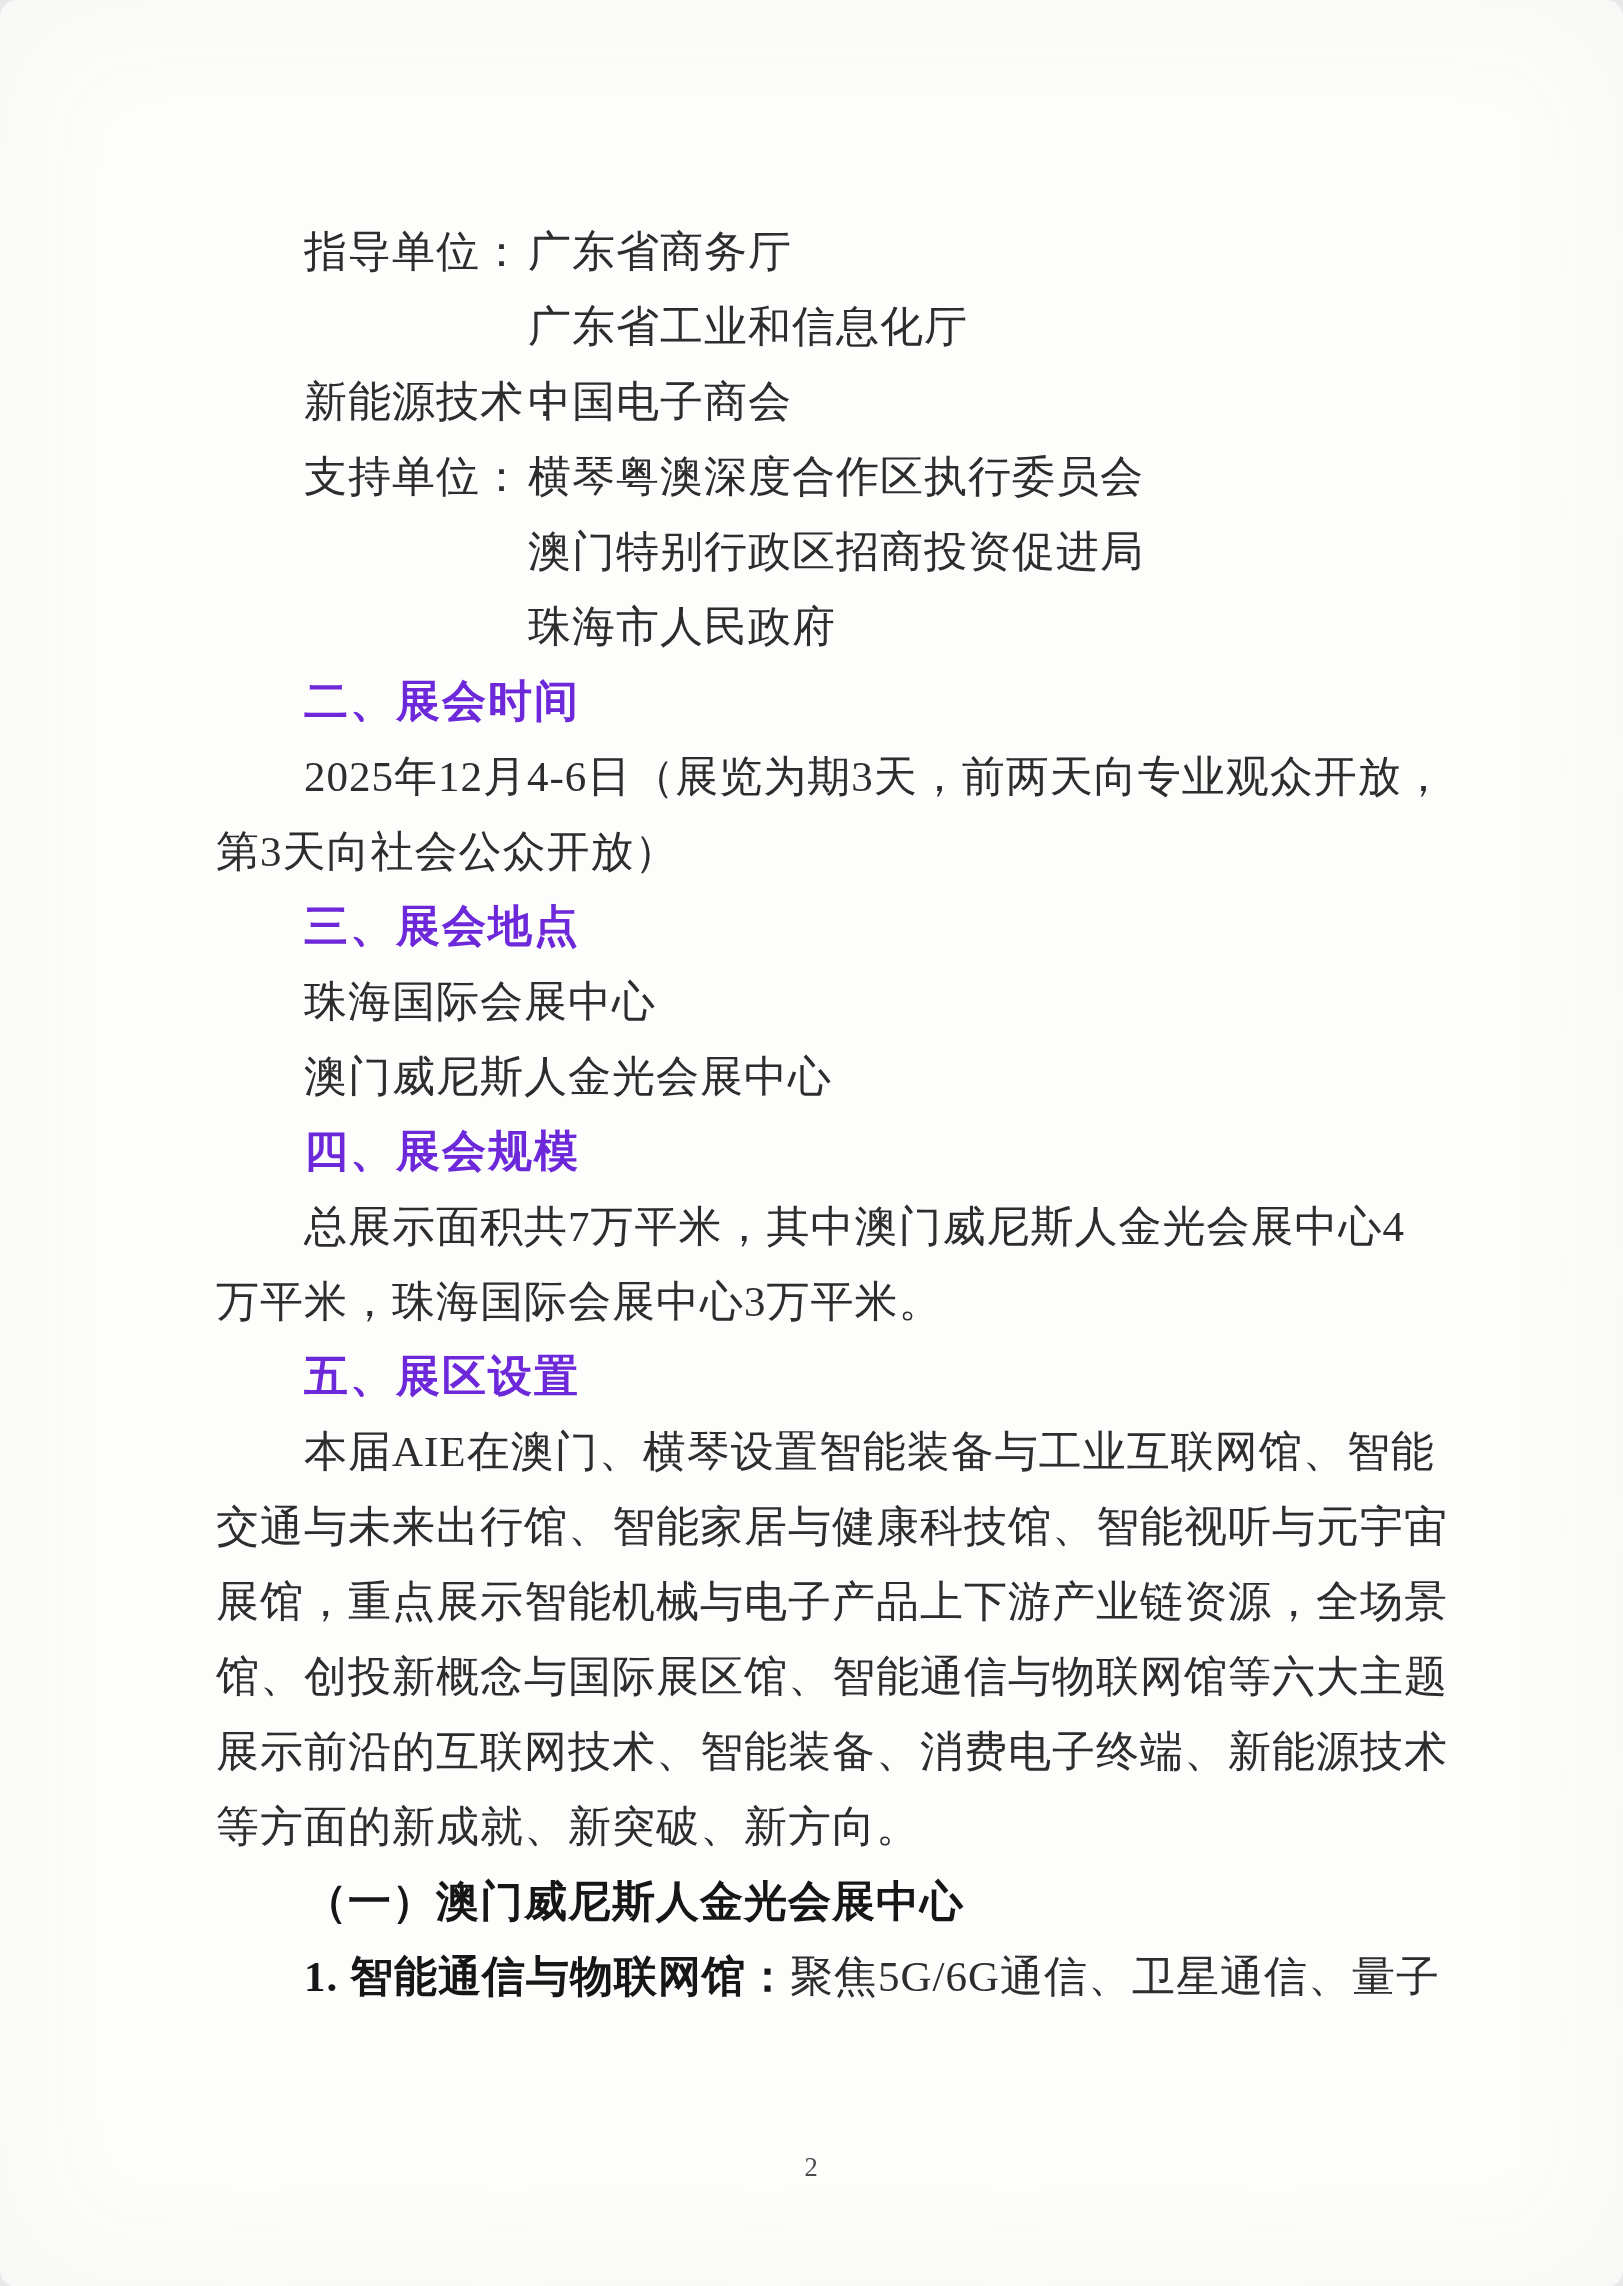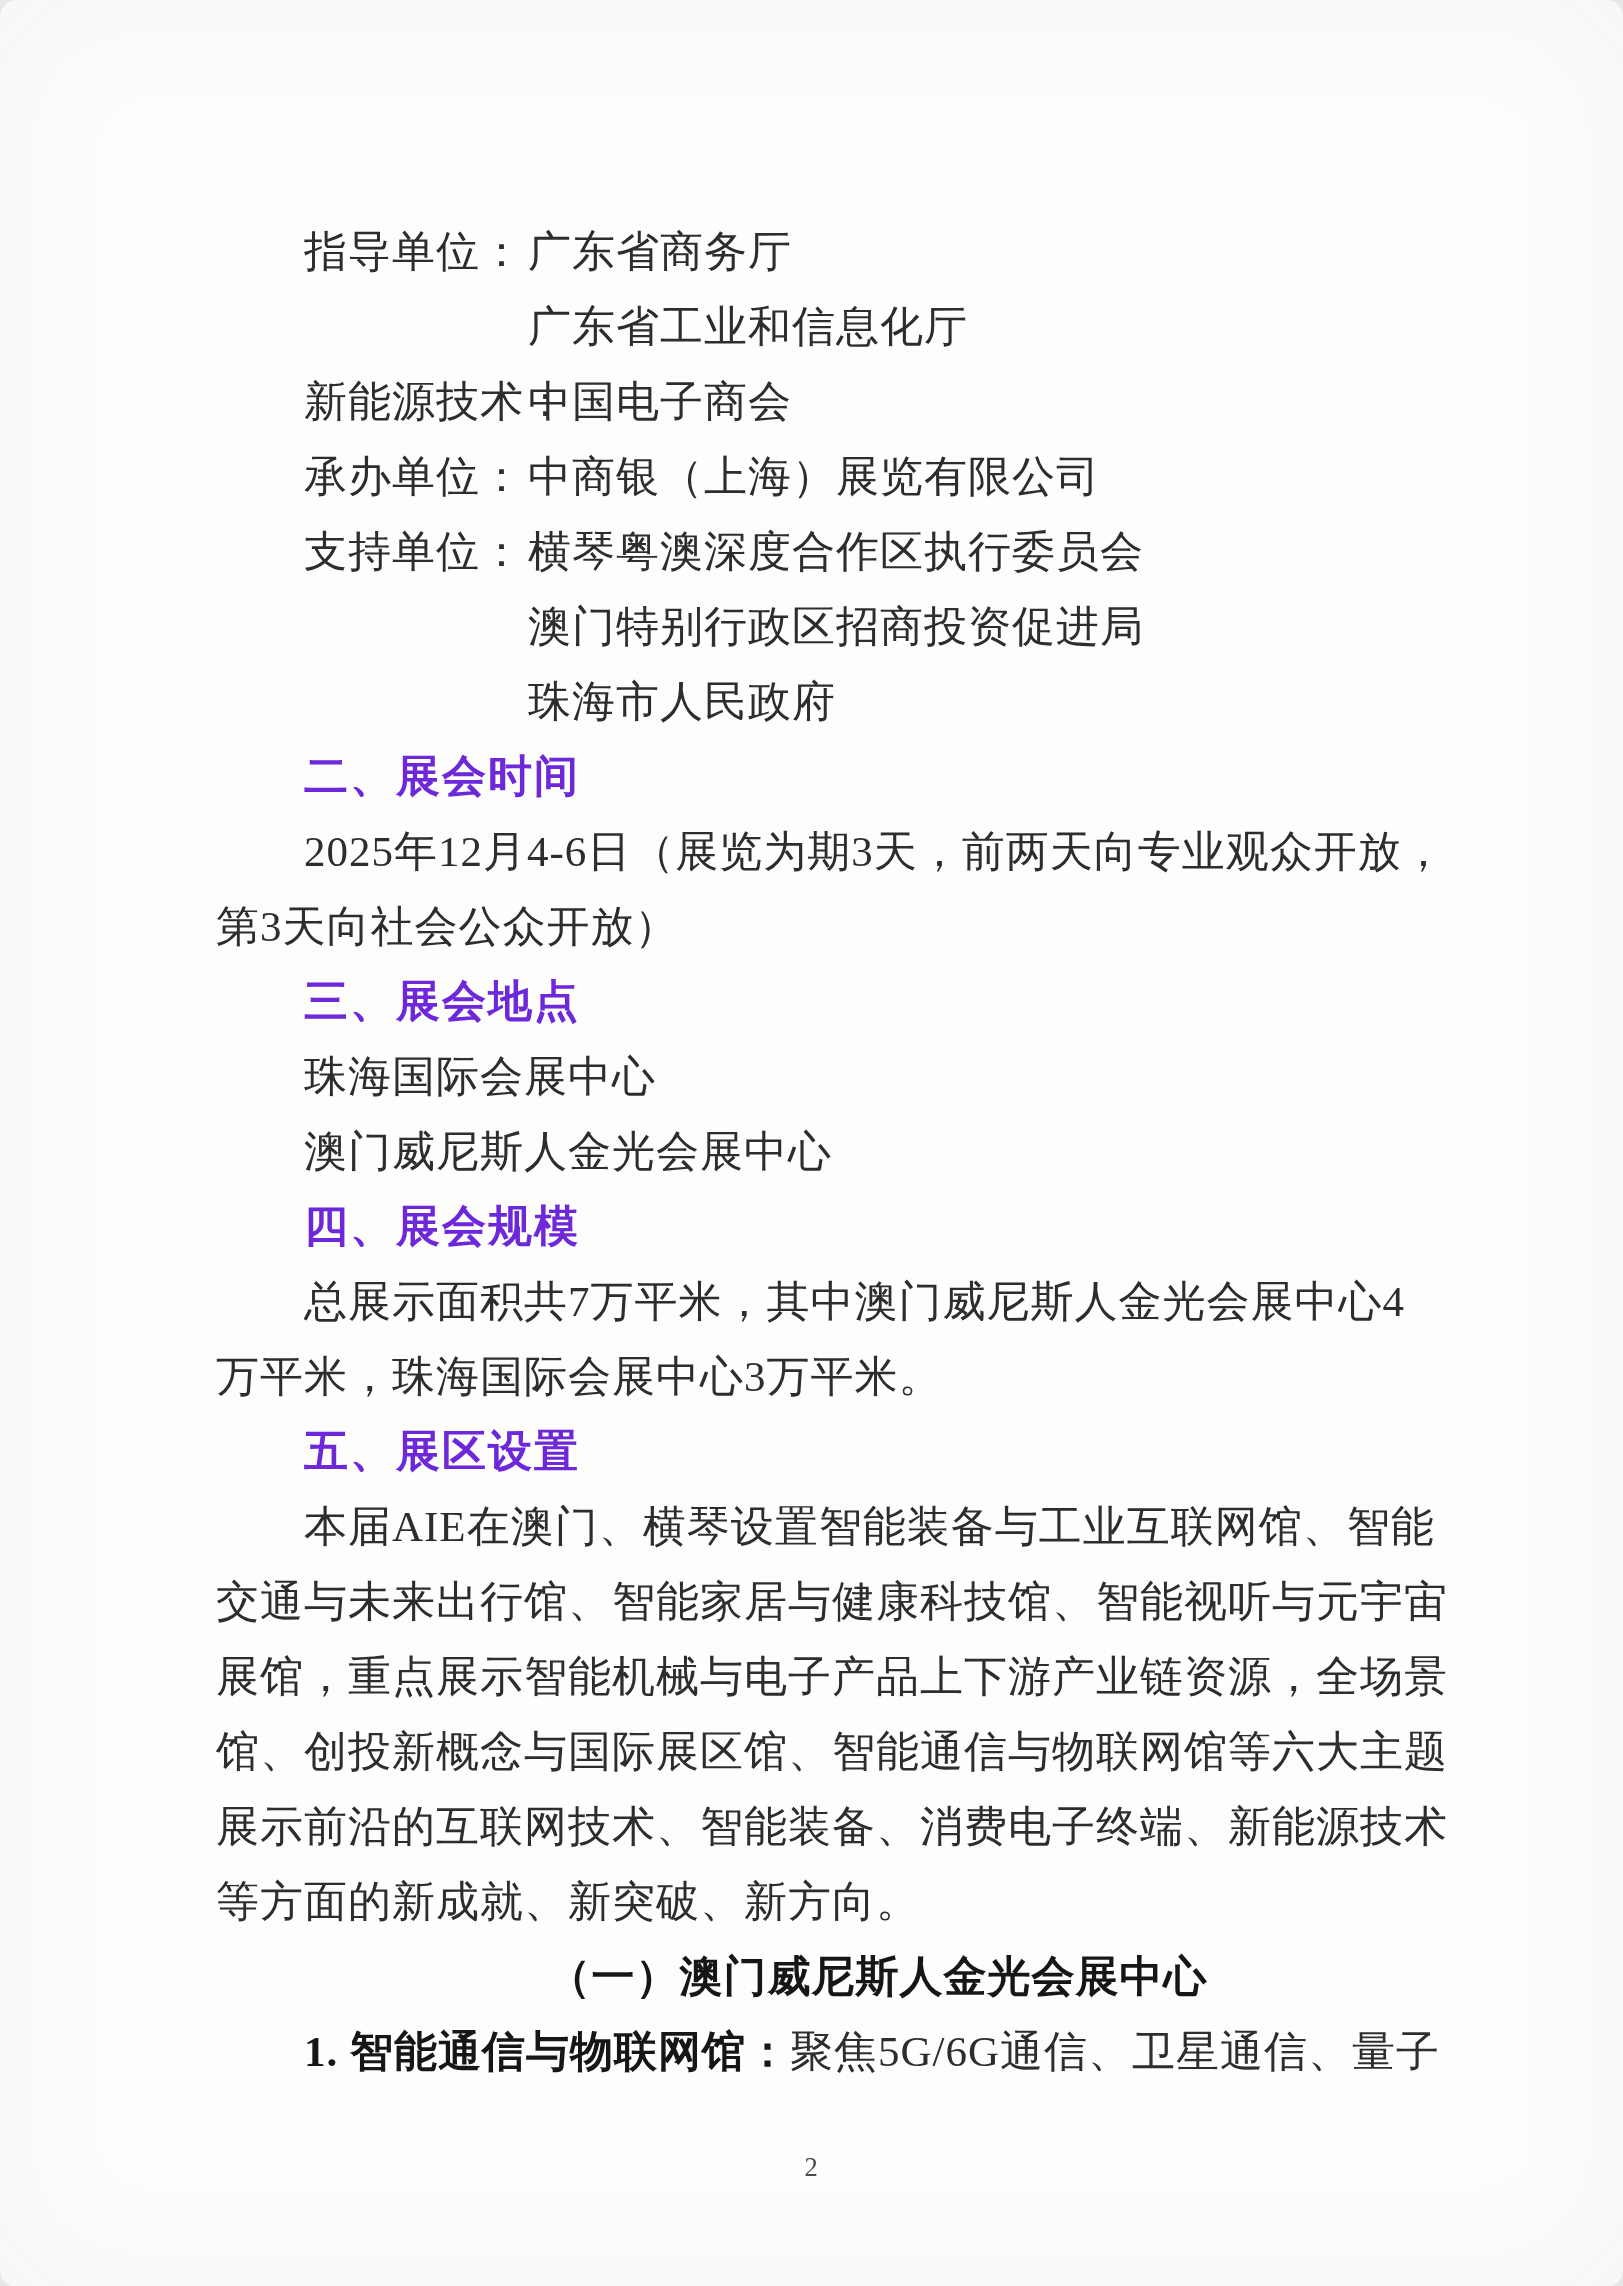--- a/index.html
+++ b/index.html
@@ -18,43 +18,40 @@
     position:absolute;left:216px;top:214px;width:1235px;
   }
   .line{
     height:75px;line-height:75px;
     font-size:43px;letter-spacing:1px;
     white-space:nowrap;
   }
   .ind{padding-left:88px;}      
   .label-cell{display:inline-block;width:224px;}
   .heading{font-weight:bold;color:#6d28d9;font-size:44px;letter-spacing:2px;}
-  .bold{font-weight:bold;color:#161616;text-align:center;}
+  .bold{font-weight:bold;color:#161616;}
   .page-num{
     position:absolute;top:2152px;left:0;width:100%;
     text-align:center;font-size:26.5px;color:#4a4a4a;letter-spacing:1px;
   }
 </style>
 </head>
 <body>
 
 <div class="page">
   <div class="content">
 
     <div class="line ind">
       <span class="label-cell">指导单位：</span><span>广东省商务厅</span>
     </div>
     <div class="line ind">
       <span class="label-cell"></span><span>广东省工业和信息化厅</span>
     </div>
     <div class="line ind">
       <span class="label-cell">新能源技术：</span><span>中国电子商会</span>
-    </div>
-    <div class="line ind">
-      <span class="label-cell">承办单位：</span><span>中商银（上海）展览有限公司</span>
     </div>
     <div class="line ind">
       <span class="label-cell">支持单位：</span><span>横琴粤澳深度合作区执行委员会</span>
     </div>
     <div class="line ind">
       <span class="label-cell"></span><span>澳门特别行政区招商投资促进局</span>
     </div>
     <div class="line ind">
       <span class="label-cell"></span><span>珠海市人民政府</span>
     </div>

